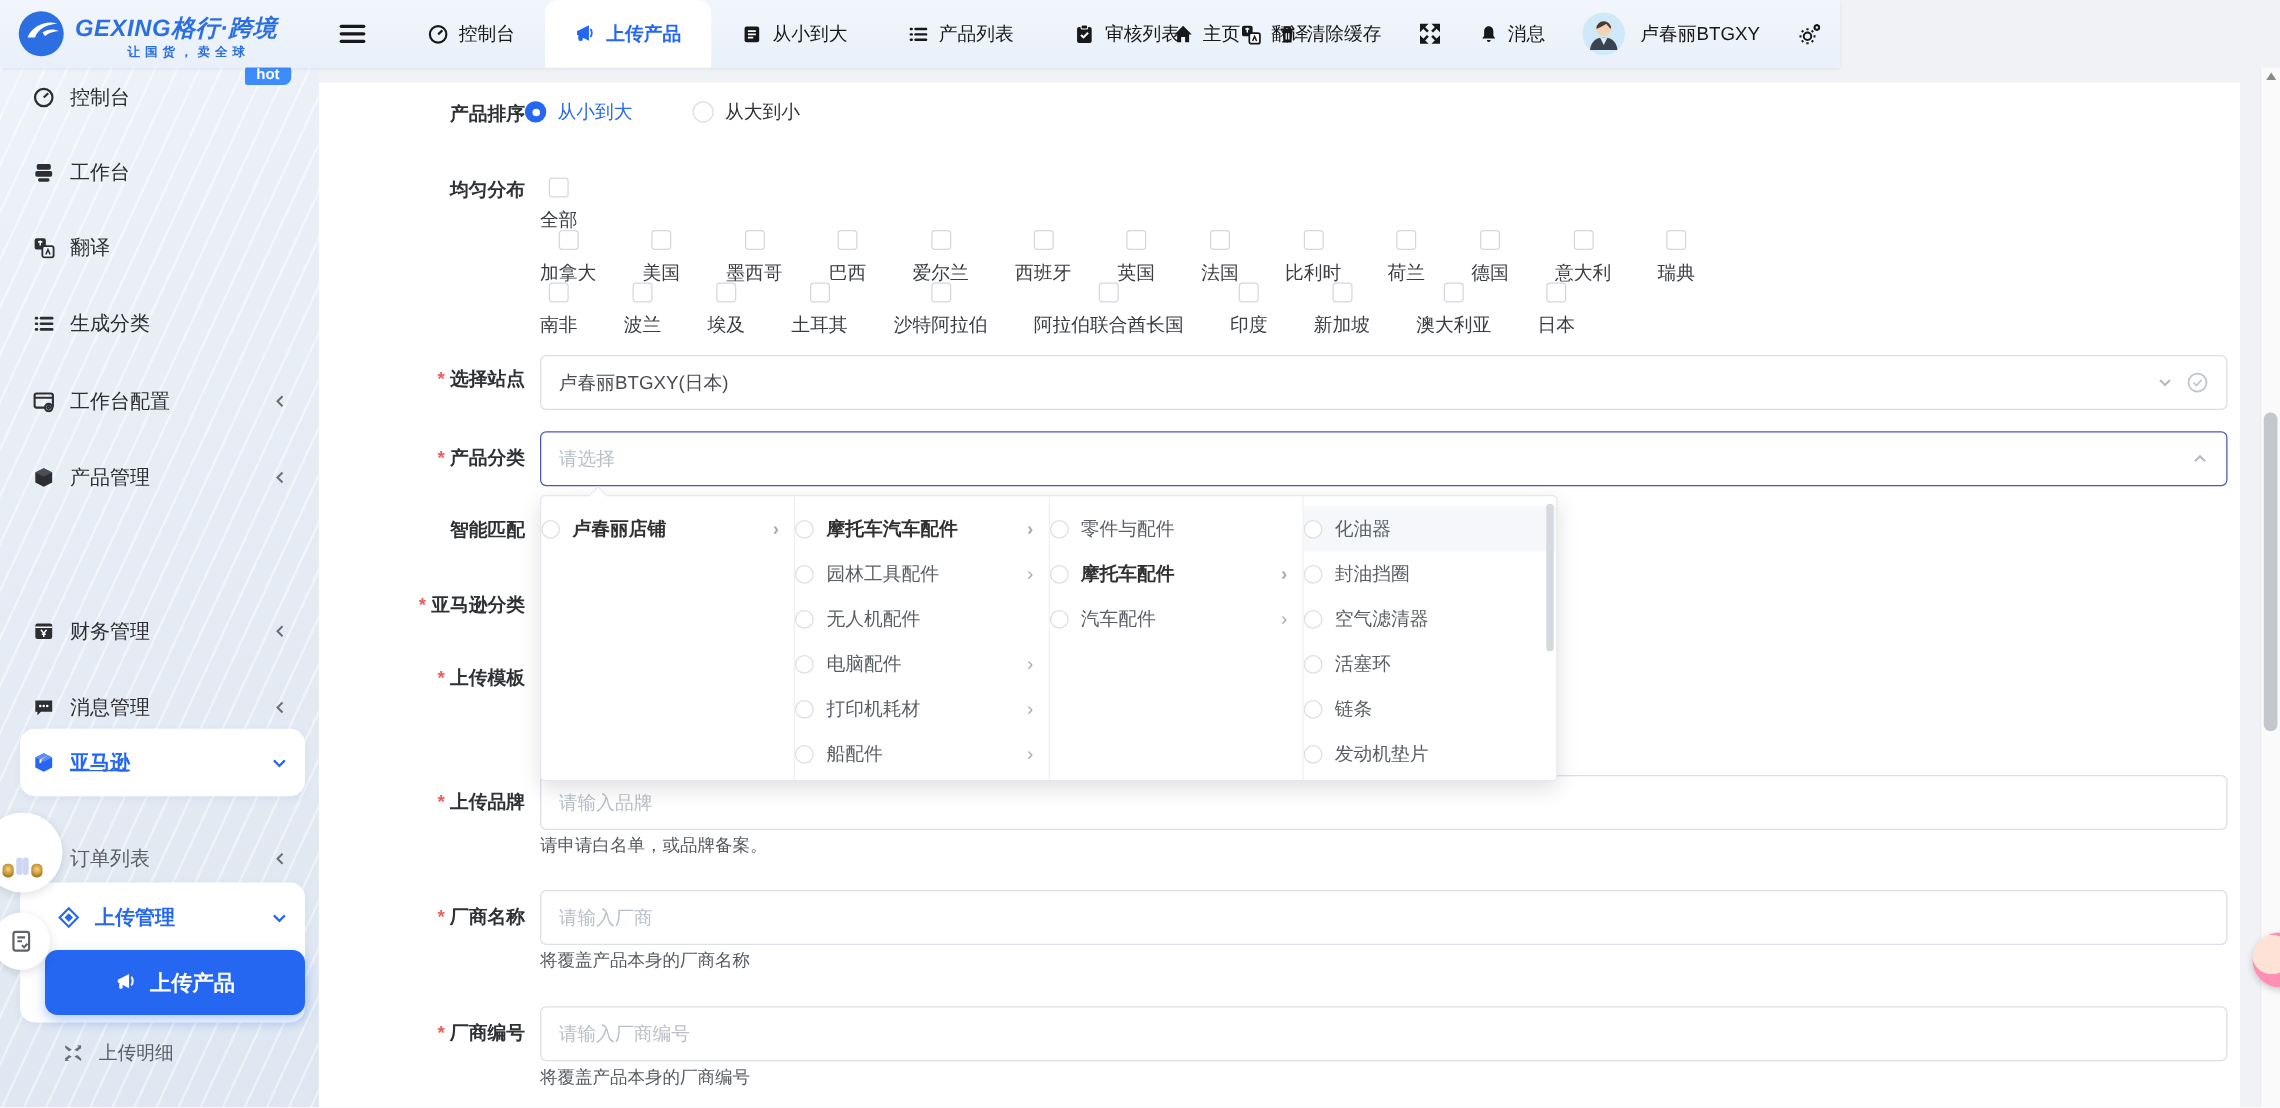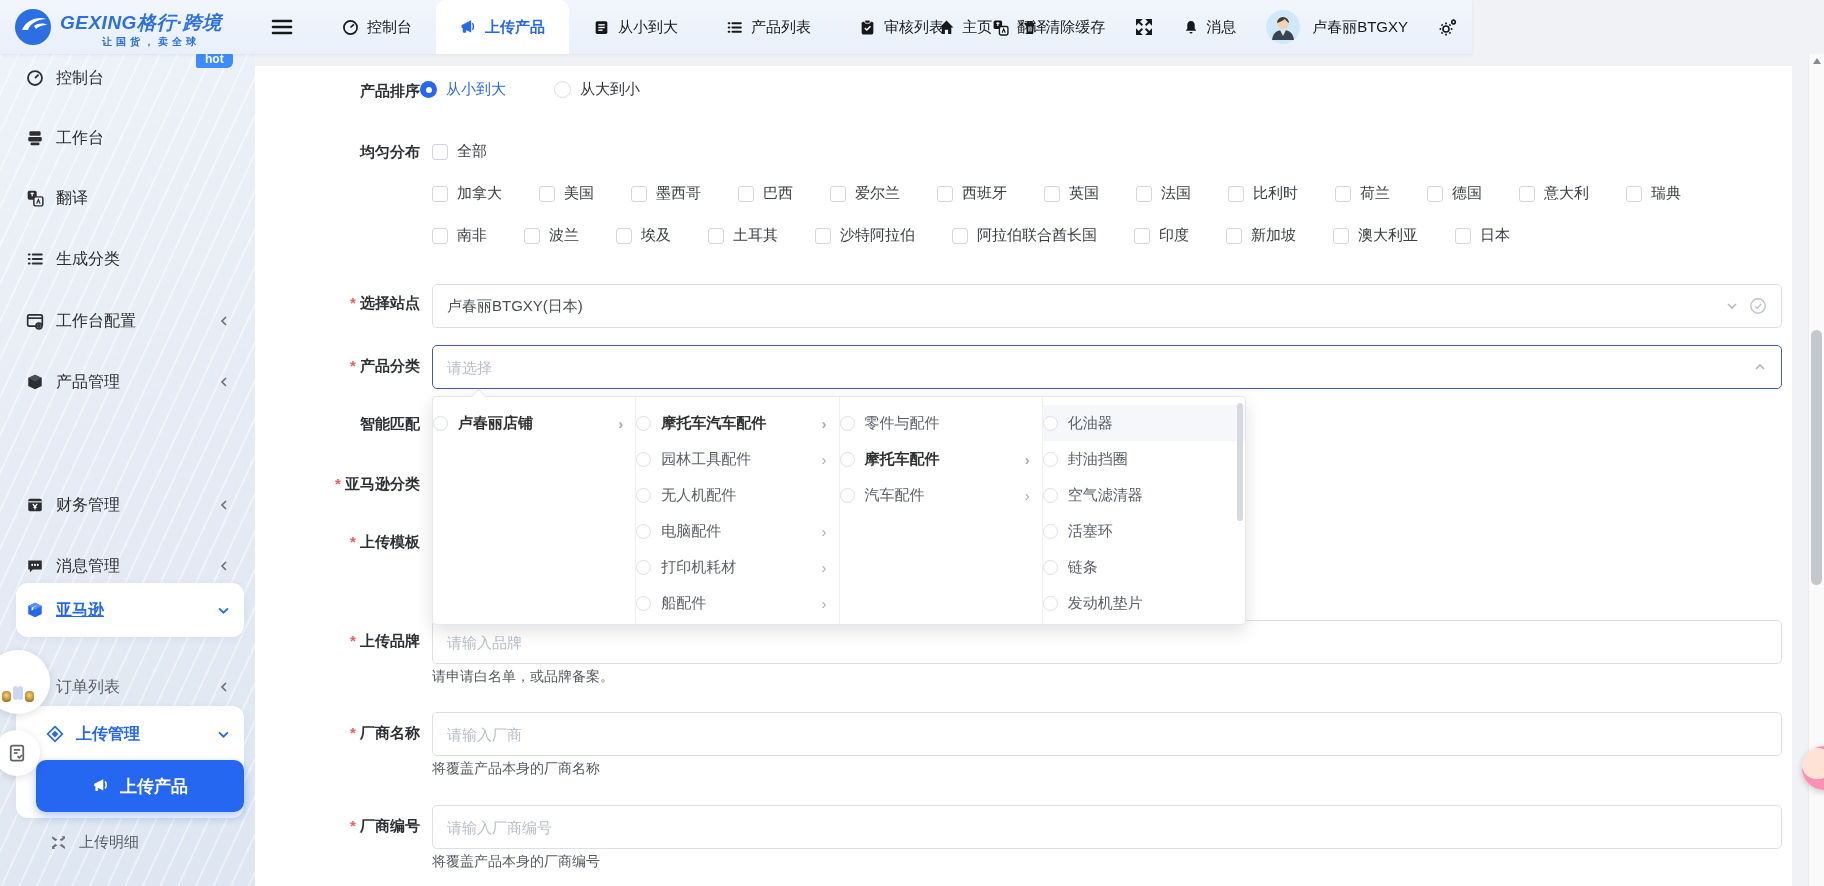--- a/index.html
+++ b/index.html
@@ -60,21 +60,21 @@
   .hint { position:absolute; left:177px; font-size:14px; color:#565a60; }
 
   .radio-group { position:absolute; left:165px; display:flex; gap:48px; align-items:center; }
   .radio { display:flex; align-items:center; gap:9px; font-size:15px; color:#2e3135; cursor:pointer; }
   .radio .dot { width:17px; height:17px; border-radius:50%; border:1px solid #dcdfe6; background:#fff; }
   .radio.checked { color:var(--accent); }
   .radio.checked .dot { border:none; background:var(--accent); position:relative; }
   .radio.checked .dot::after { content:""; position:absolute; left:5.5px; top:5.5px; width:6px; height:6px; border-radius:50%; background:#fff; }
 
   .chk-row { position:absolute; left:177px; display:flex; gap:37px; align-items:center; }
-  .chk { display:flex; align-items:center; gap:9px; font-size:15px; color:#3a3d42; cursor:pointer; white-space:nowrap; }
+  .chk { display:flex; align-items:center; gap:9px; font-size:15px; color:#3a3d42; cursor:pointer; white-space:nowrap;flex-direction:column; }
   .chk .box { width:16px; height:16px; border:1px solid #d4d7de; border-radius:3px; background:#fff; flex:none; }
 
   
   .cascader { position:absolute; left:177px; top:342px; width:814px; height:229px; background:#fff; border:1px solid #e4e7ed; border-radius:4px; box-shadow:0 6px 18px rgba(0,0,0,.12); display:flex; z-index:15; }
   .cascader::before { content:""; position:absolute; left:40px; top:-6px; width:10px; height:10px; background:#fff; transform:rotate(45deg); border-left:1px solid #e4e7ed; border-top:1px solid #e4e7ed; }
   .cas-col { flex:1; border-right:1px solid #f0f0f0; padding:8px 0; overflow:hidden; position:relative; }
   .cas-col:last-child { border-right:none; }
   .cas-item { height:36px; display:flex; align-items:center; gap:10px; padding:0 12px 0 0; font-size:15px; color:#5a5e66; cursor:pointer; }
   .cas-item .rdo { width:15px; height:15px; border-radius:50%; border:1px solid #dcdfe6; background:#fff; flex:none; }
   .cas-item .arrow { margin-left:auto; color:#a8abb2; }

